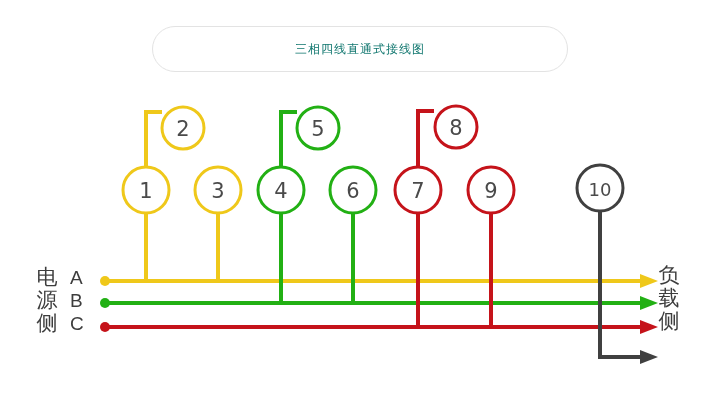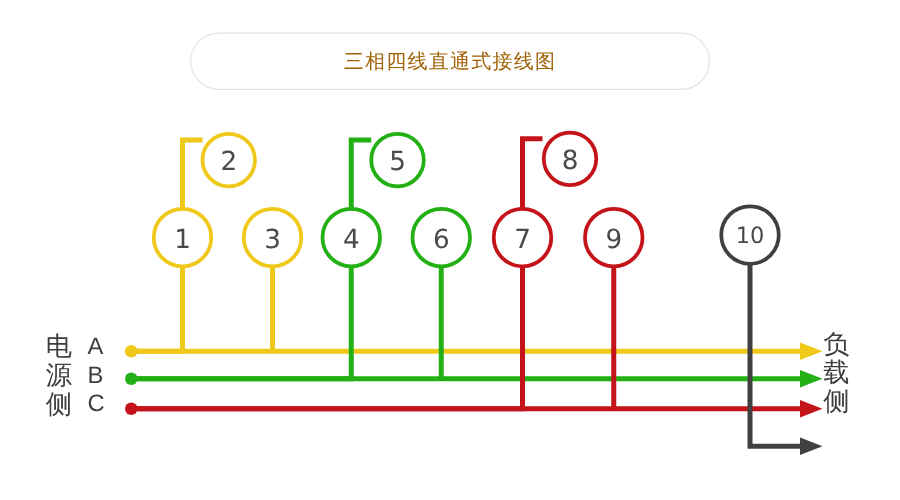--- a/index.html
+++ b/index.html
@@ -28,22 +28,22 @@
     height: 46px;
     box-sizing: border-box;
     border: 1px solid #e3e3e3;
     border-radius: 23px;
     background: #ffffff;
     display: flex;
     align-items: center;
     justify-content: center;
   }
   .title-text {
-    font-size: 16px;
-    color: #a16207;
+    font-size: 12px;
+    color: #0f766e;
     letter-spacing: 1px;
     font-family: "DejaVu Sans", "Liberation Sans", sans-serif;
   }
   svg.wires {
     position: absolute;
     left: 0; top: 0;
   }
   .term-num {
     font-size: 21px;
     fill: #4a4a4a;

